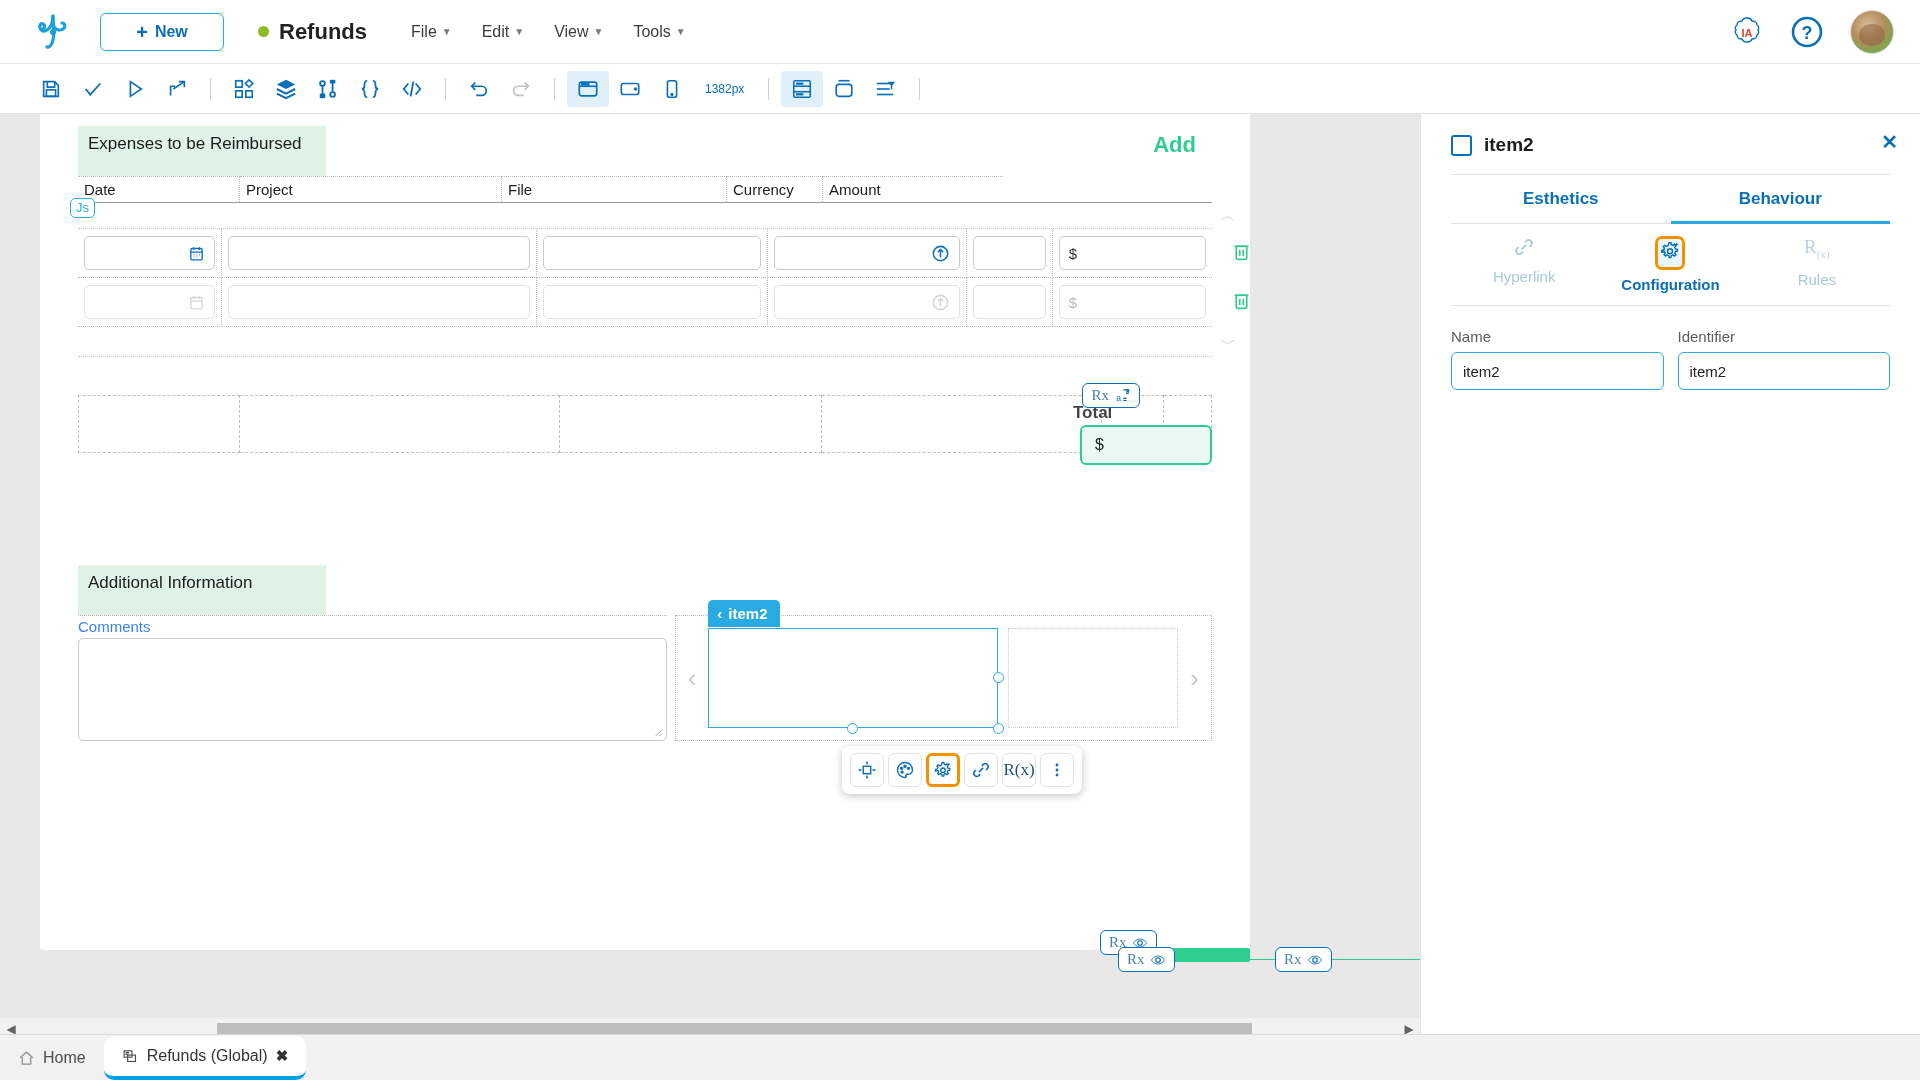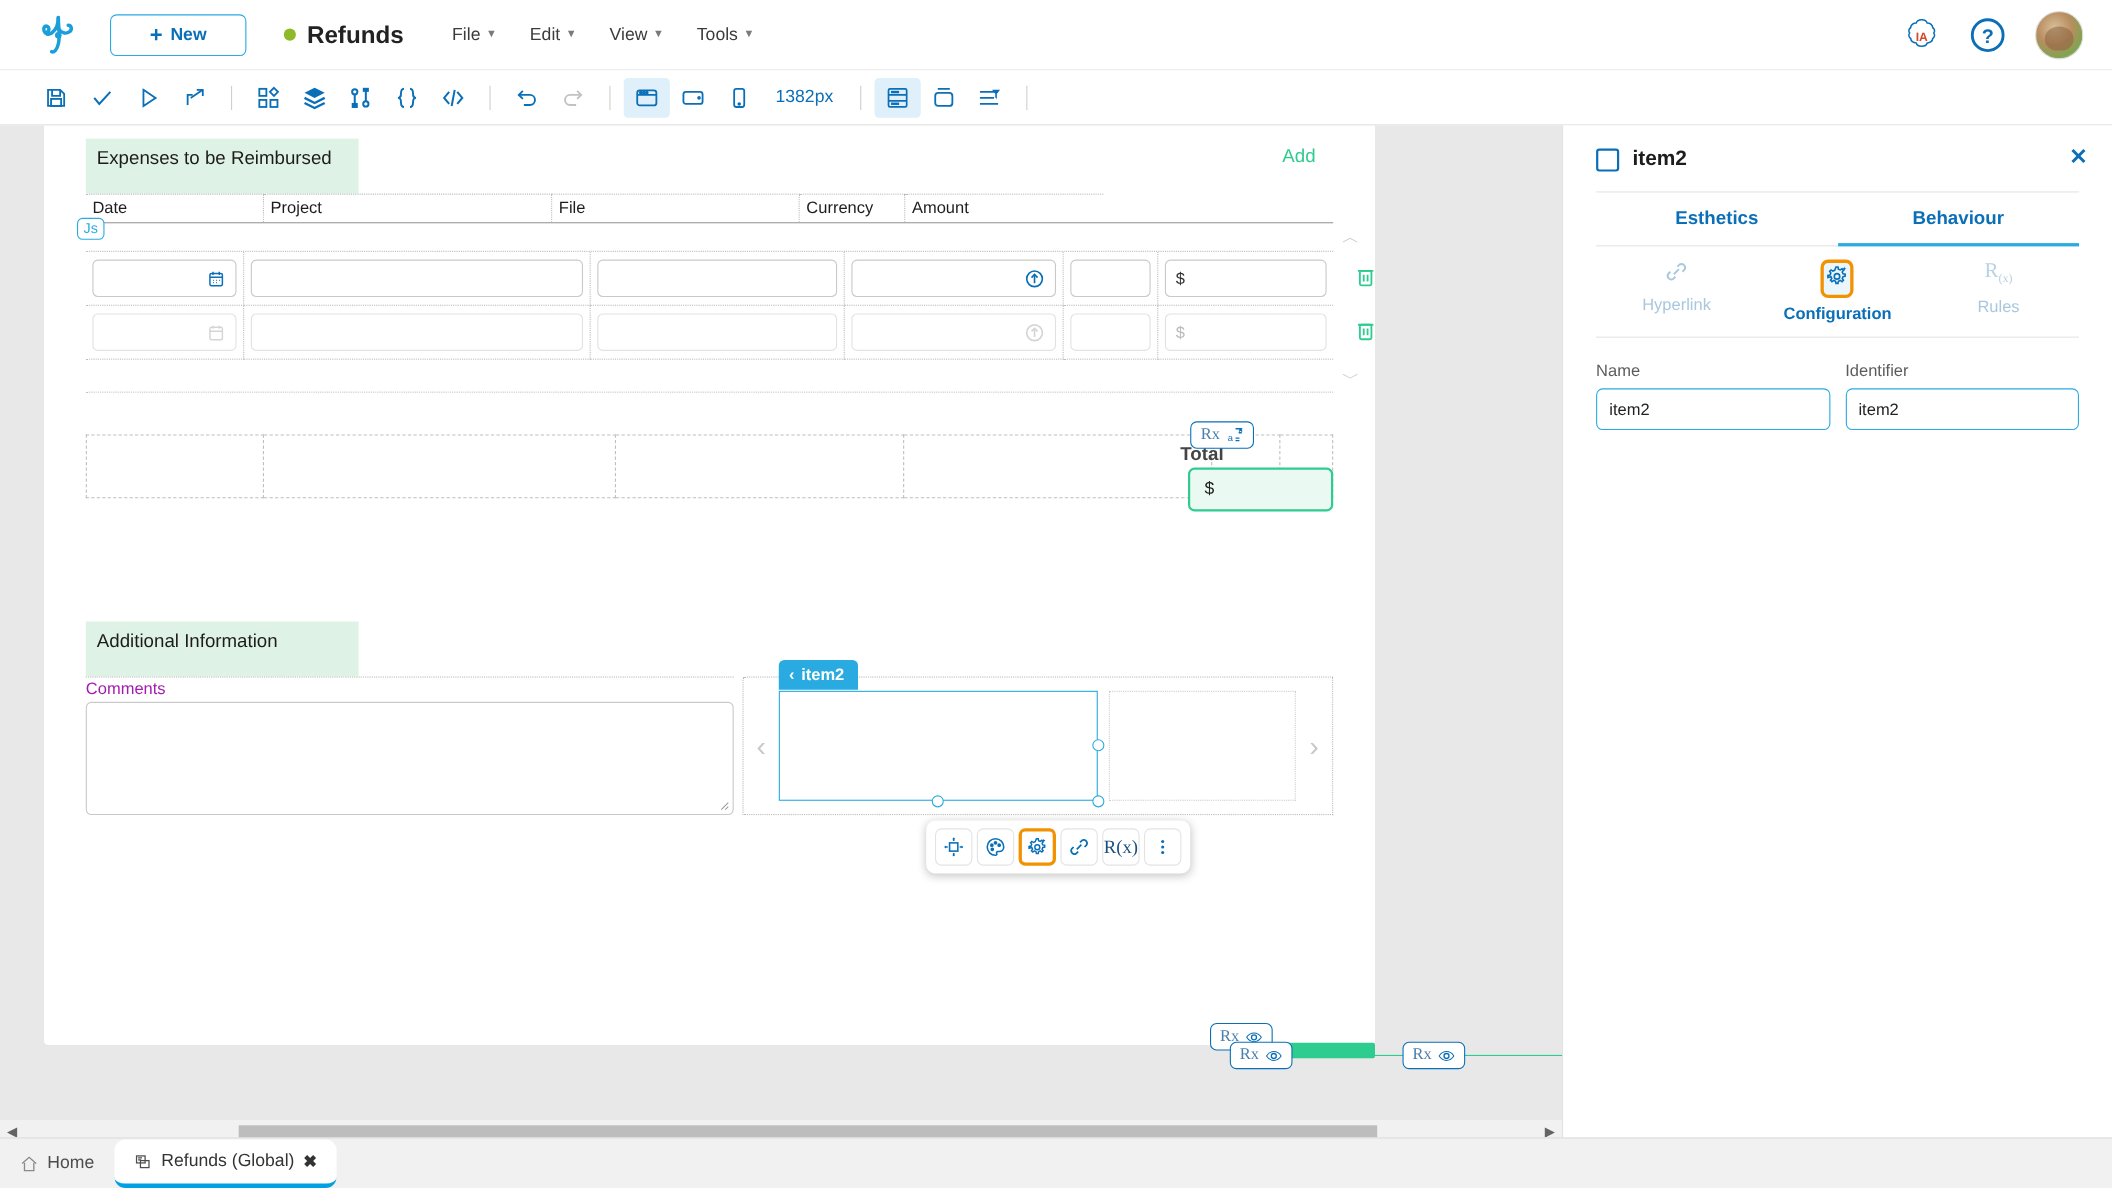--- a/index.html
+++ b/index.html
@@ -57,38 +57,38 @@
     position: absolute; top: 64px; left: 0; width: 1920px; height: 50px;
     background: #fff; display: flex; align-items: center;
     border-bottom: 1px solid #e0e0e0;
   }
   .tb-ico {
     width: 42px; height: 36px; display: flex; align-items: center;
     justify-content: center; cursor: pointer; border-radius: 4px;
   }
   .tb-ico.active { background: #dff0fa; }
   .tb-sep { width: 1px; height: 22px; background: #cfcfcf; margin: 0 12px; }
-  .tb-label { font-size: 16px; color: #0b6fb8; padding: 0 12px; }
+  .tb-label { font-size: 12px; color: #0b6fb8; padding: 0 12px; }
 
   
   .canvas-wrap {
     position: absolute; top: 114px; left: 0; width: 1420px; height: 920px;
     background: #e8e8e8; overflow: hidden;
   }
   .page {
     position: absolute; left: 40px; top: 0px; width: 1210px; height: 836px;
     background: #fff; border-radius: 0 0 4px 4px;
   }
   .section-title {
     background: #dff2e6; display: inline-block; padding: 8px 14px 22px 10px;
     font-size: 17px; color: #1c1c1c; min-width: 248px;
   }
   .add-link {
-    position: absolute; right: 54px; font-size: 17px; color: #2ecc8f;
-    font-weight: 400; cursor: pointer;
+    position: absolute; right: 54px; font-size: 22px; color: #2ecc8f;
+    font-weight: 700; cursor: pointer;
   }
   .dashed { border: 1px dashed #bfbfbf; }
 
   .grid-head { display:flex; border-bottom: 1px solid #9a9a9a; }
   .grid-head > div {
     font-size: 15px; color: #1d1d1d; padding: 4px 6px;
     border-right: 1px dotted #bbb; border-top: 1px dotted #bbb;
   }
   .grid-row { display:flex; }
   .grid-cell { border-right: 1px dotted #bbb; border-bottom: 1px dotted #bbb; padding: 7px 6px; }
@@ -512,21 +512,21 @@
           </svg>
         </div>
       </div>
 
       <div style="position:relative; margin-top:112px;">
         <div class="section-title" style="margin-left:38px;">Additional Information</div>
       </div>
 
       <div style="position:relative; margin: 0 38px 0 38px; display:flex;">
         <div style="width:700px; border-right:1px dotted #bbb; padding-right:8px;">
-          <div style="font-size:15px; color:#a21caf; padding:2px 0 3px 0; border-top:1px dotted #bbb;">Comments</div>
+          <div style="font-size:15px; color:#3b82f6; padding:2px 0 3px 0; border-top:1px dotted #bbb;">Comments</div>
           <div style="position:relative; border:1px solid #c9c9c9; border-radius:5px; height:103px; background:#fff;">
             <svg style="position:absolute; right:3px; bottom:3px;" width="11" height="11" viewBox="0 0 12 12" stroke="#9a9a9a" stroke-width="1">
               <path d="M11 4L4 11M11 8L8 11"></path>
             </svg>
           </div>
         </div>
 
         <div style="position:relative; flex:1; border:1px dotted #bbb; border-left:none; display:flex; align-items:center;">
           <div class="carousel-arrow" style="padding:0 12px;">‹</div>
 

